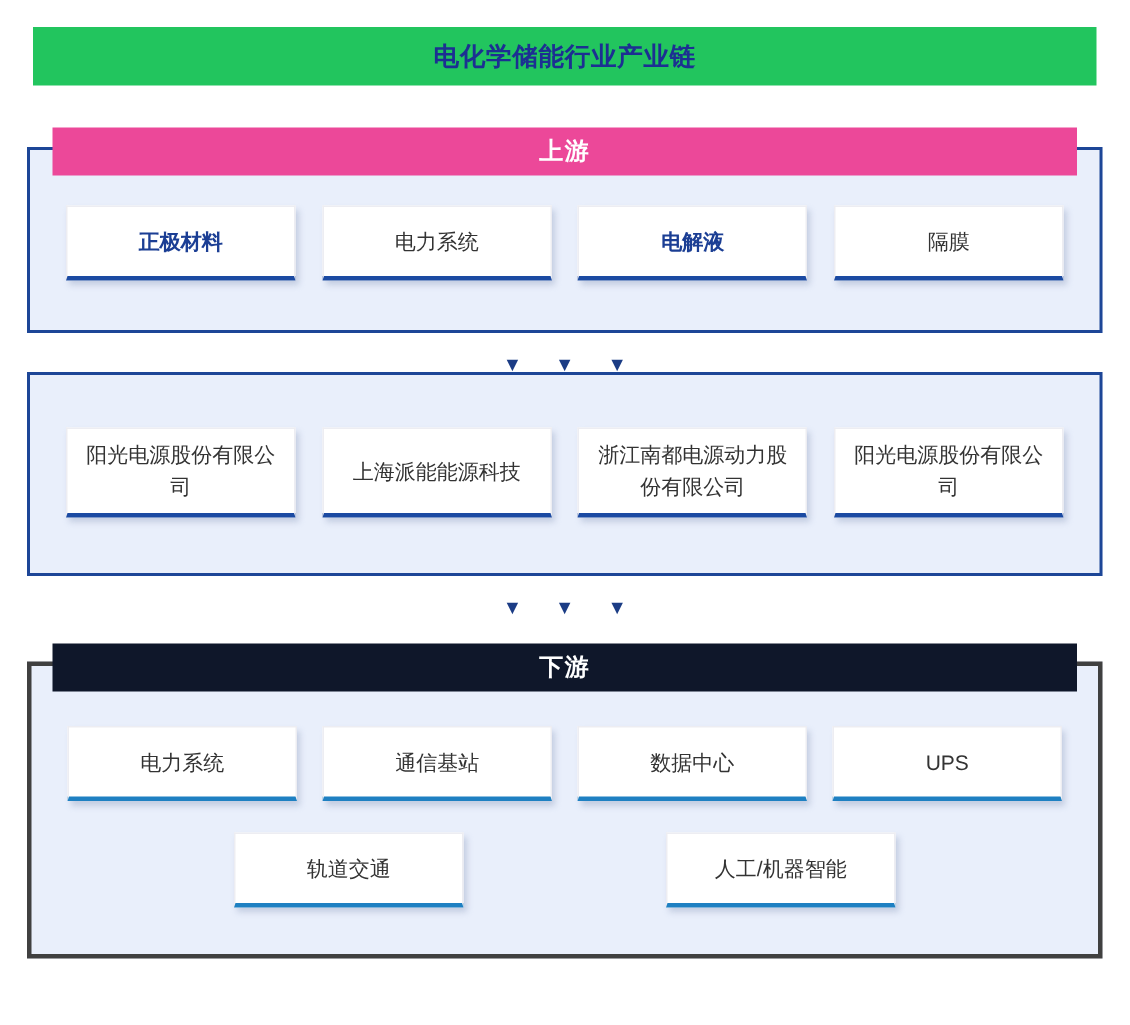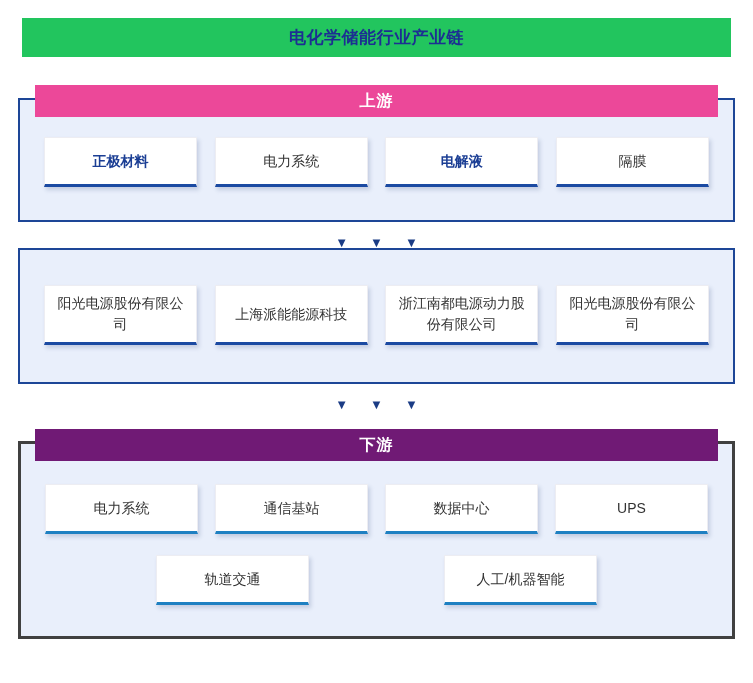--- a/index.html
+++ b/index.html
@@ -21,21 +21,21 @@
   .sec-header {
     margin: 0 17px;
     height: 32px;
     position: relative; z-index: 2;
     display: flex; align-items: center; justify-content: center;
     color: #ffffff; font-size: 16px; font-weight: bold;
     letter-spacing: 1px;
   }
   .sec-header.up   { background: #ec4899; }
   .sec-header.mid  { background: #2d4d99; }
-  .sec-header.down { background: #701a75; }
+  .sec-header.down { background: #0f172a; }
   .sec-body {
     position: relative; z-index: 1;
     margin-top: -19px;
     background: #e9effb;
     border: 2px solid #1d4697;
   }
   .sec-body.deep { padding: 37px 24px 33px; display: flex; justify-content: space-between; }
   .sec-body.mid-body { padding: 35px 24px 37px; display: flex; justify-content: space-between; }
   .sec-body.down-body {
     margin-top: -20px;

